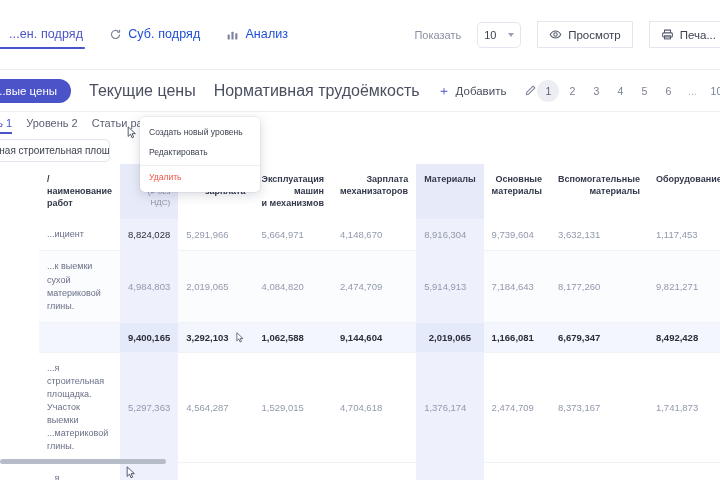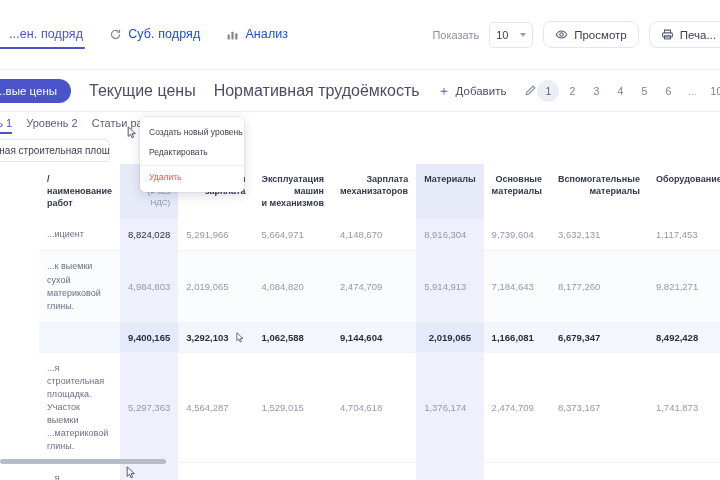--- a/index.html
+++ b/index.html
@@ -30,33 +30,33 @@
     padding: 6px 2px 7px; position: relative; white-space: nowrap; cursor: pointer;
   }
   .nav-tab.active { color: #4b53c8; font-weight: 400; }
   .nav-tab.active::after {
     content: ""; position: absolute; left: 0; right: 0; bottom: -1px;
     height: 2px; background: #4b53c8; border-radius: 2px;
   }
   .nav-ic { width: 13px; height: 13px; display: inline-block; flex: none; color: #7b8199; }
   .nav-tab.active .nav-ic { color: #4b53c8; }
 
-  .topbar-right { margin-left: auto; display: flex; align-items: center; gap: 10px; }
+  .topbar-right { margin-left: auto; display: flex; align-items: center; gap: 16px; }
   .show-label { font-size: 11px; color: #8a90a3; }
   .select-box {
     display: flex; align-items: center; justify-content: space-between;
     width: 44px; height: 26px; padding: 0 6px;
     border: 1px solid #e2e6ee; border-radius: 5px; background: #fff;
     font-size: 11px; color: #3d4250; cursor: pointer;
   }
   .caret { width: 0; height: 0; border-left: 3px solid transparent; border-right: 3px solid transparent; border-top: 4px solid #9aa0b4; }
   .tbtn {
     display: flex; align-items: center; gap: 6px;
     height: 27px; padding: 0 11px;
-    border: 1px solid #e2e6ee; border-radius: 8px; background: #fff;
+    border: 1px solid #e2e6ee; border-radius: 0; background: #fff;
     font-size: 11.5px; color: #3d4250; cursor: pointer; white-space: nowrap;
   }
   .tbtn .ic { width: 13px; height: 13px; flex: none; color: #555b6e; }
   .tbtn.last { margin-right: -22px; }
 
   
   .toolbar2 {
     height: 42px; display: flex; align-items: center;
     border-bottom: 1px solid #eef0f5; background: #fff; flex: none;
     padding-right: 6px;
@@ -92,21 +92,21 @@
   .lvtabs { display: flex; align-items: center; gap: 14px; margin-left: -18px; }
   .lvtab { font-size: 11px; color: #5c6176; position: relative; padding-bottom: 5px; cursor: pointer; white-space: nowrap; }
   .lvtab.active { color: #4b53c8; }
   .lvtab.active::after { content:""; position:absolute; left:0; right:0; bottom:0; height:2px; background:#4b53c8; }
   .kebab { display: flex; flex-direction: column; gap: 2px; margin-left: 4px; cursor: pointer; padding: 2px; }
   .kebab i { width: 2px; height: 2px; background: #6d7governor; }
   .kebab i { width: 2px; height: 2px; background: #7b8199; border-radius: 50%; display: block; }
 
   
   .ctxmenu {
-    position: absolute; left: 140px; top: 5px; width: 104px;
+    position: absolute; left: 140px; top: 5px; width: 120px;
     background: #fff; border-radius: 5px;
     box-shadow: 0 3px 12px rgba(30,38,70,.17), 0 0 0 1px rgba(30,38,70,.05);
     padding: 5px 0; z-index: 40;
   }
   .ctxitem { font-size: 8.5px; color: #3d4250; padding: 5px 9px; cursor: pointer; white-space: nowrap; }
   .ctxitem.danger { color: #f0544a; border-top: 1px solid #eceef4; margin-top: 3px; padding-top: 6px; }
   .ctx-cursor { position: absolute; left: 127px; top: 14px; width: 11px; height: 13px; z-index: 45; }
 
   
   .siterow { height: 28px; display: flex; align-items: center; flex: none; }

